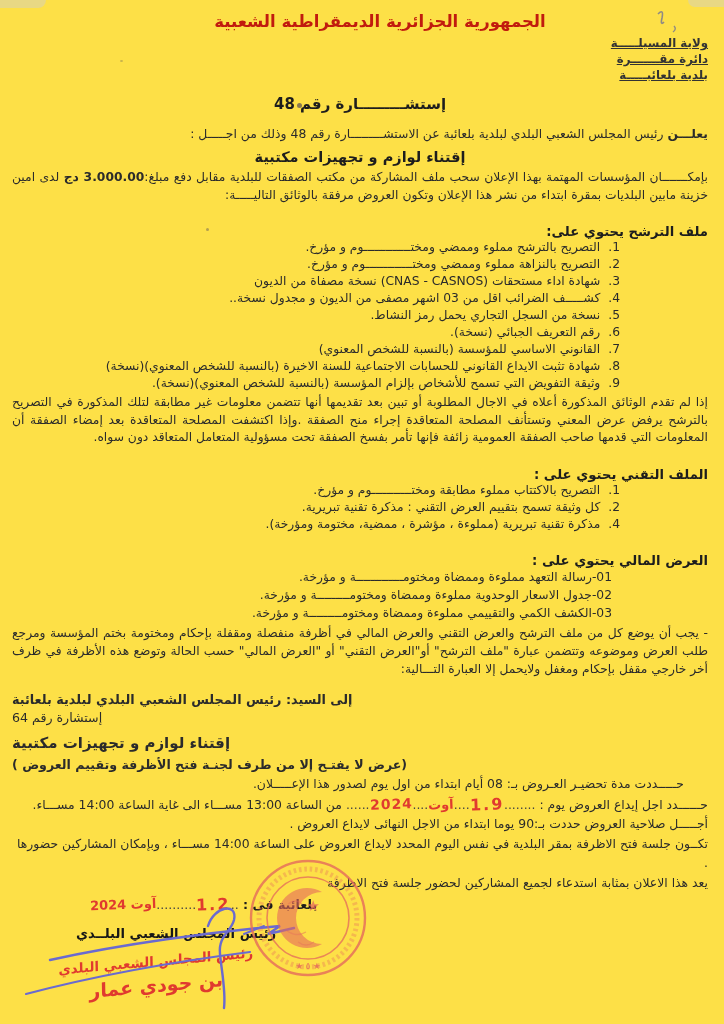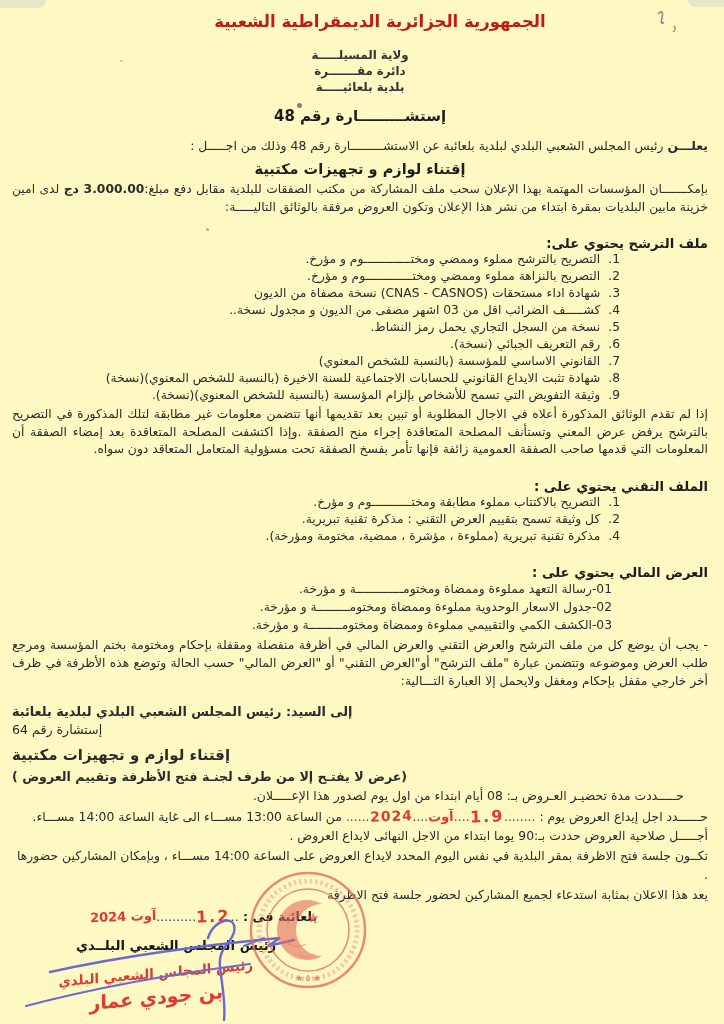--- a/index.html
+++ b/index.html
@@ -1,26 +1,26 @@
 <!DOCTYPE html>
 <html lang="ar" dir="rtl"><head>
 <meta charset="utf-8">
 <style>
   html,body{margin:0;padding:0;background:#ffffff;}
   .page{
     position:relative;width:724px;height:1024px;overflow:hidden;
-    background:#fef9c3;direction:rtl;
+    background:#fde047;direction:rtl;
     font-family:"DejaVu Sans",sans-serif;color:#2b2b2b;
     box-sizing:border-box;padding:10px 16px 0 12px;
   }
   .republic-title{
     font-size:16.5px;font-weight:bold;color:#c11b0e;
     text-align:center;margin:2px 0 0 40px;letter-spacing:.5px;
   }
-  .admin-block{margin-top:16px;text-align:center;font-weight:bold;font-size:11.8px;line-height:16px;color:#333;}
+  .admin-block{margin-top:4px;text-align:right;font-weight:bold;font-size:11.8px;line-height:16px;color:#333;text-decoration:underline;}
   .consult-title{margin-top:12px;text-align:center;font-weight:bold;font-size:15px;color:#1d1d1d;}
   .announce{margin-top:12px;font-size:12.4px;line-height:18px;}
   .subject1{margin-top:6px;text-align:center;font-weight:bold;font-size:14.5px;color:#1d1d1d;}
   .par{margin:4px 0 0;font-size:12.3px;line-height:17.5px;text-align:justify;}
   .list-heading{margin-top:20px;font-weight:bold;font-size:13.2px;color:#1d1d1d;}
   .list{padding-right:88px;}
   .li{font-size:12.3px;line-height:17px;}
   .li .num{margin-left:8px;}
   .fin{padding-right:96px;}
   .fin .li{line-height:18px;}

